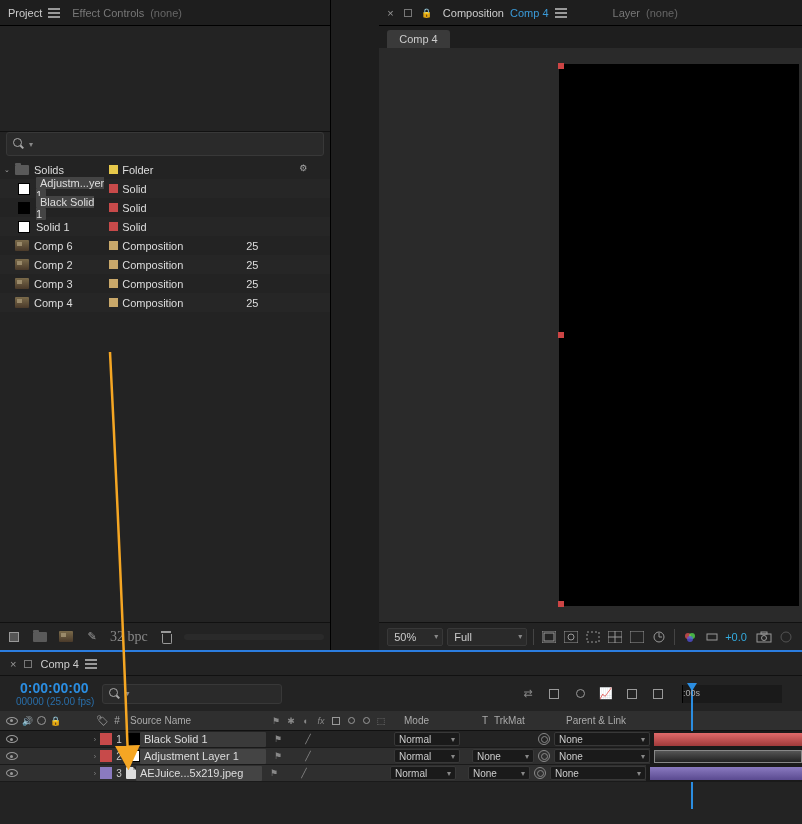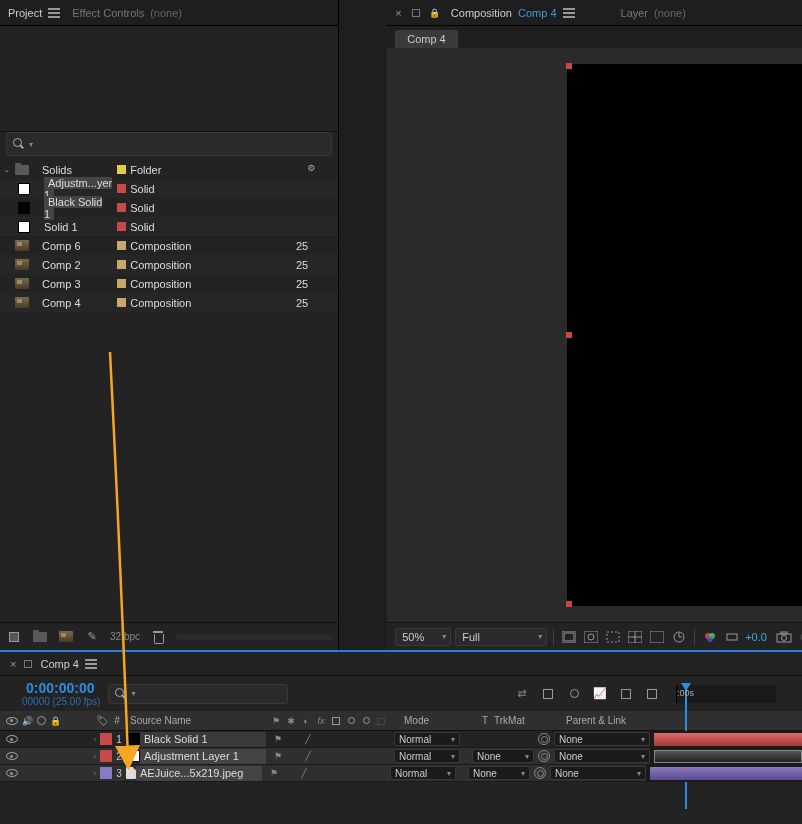--- a/index.html
+++ b/index.html
@@ -34,41 +34,41 @@
   .ph-size { width: 46px; }
   .ph-fr { width: 54px; }
   .ph-in { width: 30px; }
   
   .proj-rows { flex: 1; overflow: hidden; background: #232323; }
   .row { display: flex; height: 19px; align-items: center; font-size: 11px; color: #ddd; }
   .row:nth-child(even) { background: #262626; }
   .row.sel { background: #3a6a99; color: #fff; }
   .pr-indent { width: 14px; text-align: center; font-size: 7px; color: #aaa; }
   .pr-icon { width: 16px; height: 14px; display: flex; align-items: center; justify-content: center; }
-  .pr-name { flex: 1; padding-left: 12px; }
+  .pr-name { flex: 1; padding-left: 4px; }
   .pr-name-box { background: #444; padding: 0 4px; border-radius: 1px; color: #ddd; }
   .pr-label { width: 18px; display: flex; align-items: center; justify-content: center; }
   .pr-type { width: 78px; }
   .pr-size { width: 46px; }
-  .pr-fr { width: 54px; text-align: right; }
+  .pr-fr { width: 54px; }
   .pr-in { width: 30px; display:flex; align-items:center; }
   .label-sw { width: 9px; height: 9px; }
   .folder-icon { width: 14px; height: 10px; background: #5a5a5a; border-radius: 1px; position: relative; }
   .folder-icon::before { content: ''; position: absolute; width: 6px; height: 2px; background: #5a5a5a; top: -2px; left: 0; border-radius: 1px 1px 0 0; }
   .comp-icon { width: 14px; height: 11px; background: linear-gradient(#7a6a4a, #4a3a2a); border-radius: 1px; position: relative; }
   .comp-icon::after { content:''; position:absolute; left:2px; top:2px; width:5px; height:4px; background:#9a8a6a; }
   .file-icon { width: 11px; height: 13px; background: #ddd; border-radius: 1px; position: relative; }
   .file-icon::after { content:''; position:absolute; right:0; top:0; width:0; height:0; border-left:3px solid #aaa; border-top:3px solid #232323; }
   .solid-sw { width: 12px; height: 12px; border: 1px solid #000; }
   .gear-icon { width:10px; height:10px; position:relative; color:#aaa; }
   .gear-icon::before { content:'⚙'; font-size:9px; position:absolute; top:-2px; left:-1px; color:inherit; }
   
   .proj-footer { height: 28px; background: #232323; display: flex; align-items: center; padding: 0 6px; gap: 10px; border-top: 1px solid #111; }
   .pf-icon { width: 16px; height: 16px; display:flex; align-items:center; justify-content:center; color:#999; }
-  .pf-bpc { font-size: 10px; color: #888; }
+  .pf-bpc { font-size: 14px; color: #888; font-family: Liberation Serif, serif; }
   .trash { width:12px; height:12px; position:relative; }
   .trash::before { content:''; position:absolute; width:10px; height:2px; background:#999; top:0; left:1px; }
   .trash::after { content:''; position:absolute; width:8px; height:9px; border:1px solid #999; border-top:none; top:3px; left:2px; border-radius:0 0 2px 2px; }
   .footer-spacer { flex:1; height:6px; background:#2a2a2a; border-radius:3px; }
   
   
   .comp-panel { flex: 1; background: #1e1e1e; display: flex; flex-direction: column; }
   .comp-tabs { height: 26px; display: flex; align-items: center; padding: 0 8px; gap: 10px; border-bottom: 1px solid #000; }
   .close-x { color: #999; font-size: 11px; cursor:pointer; }
   .lock-icon { font-size: 9px; color: #999; }
@@ -83,21 +83,21 @@
   .vf-sel { background: #2a2a2a; color: #ccc; border: 1px solid #383838; padding: 2px 14px 2px 6px; font-size: 11px; border-radius: 2px; position:relative; }
   .vf-sel .chev { position:absolute; right:4px; top:3px; }
   .vf-icon { width: 18px; height: 16px; display:flex; align-items:center; justify-content:center; color:#999; border-radius:2px; }
   .vf-icon svg { display:block; }
   .vf-divider { width:1px; height:16px; background:#444; margin:0 2px; }
   .vf-plus { color:#3ad; font-size:11px; }
   
   
   .timeline { border-top: 2px solid #2b7de0; background: #232323; height: 174px; display:flex; flex-direction:column; }
   .tl-tabs { height: 24px; display: flex; align-items: center; padding: 0 10px; gap: 8px; border-bottom: 1px solid #111; }
-  .tl-head { display: flex; align-items:center; padding:4px 26px; gap:8px; }
+  .tl-head { display: flex; align-items:center; padding:4px 20px; gap:8px; }
   .tl-time { color:#2b8de0; font-size:14px; font-weight:600; }
   .tl-subtime { color:#2b8de0; font-size:10px; opacity:0.7; margin-left:-4px; }
   .tl-search { flex:0 0 120px; }
   .tl-toolbar { display:flex; gap:6px; margin-left:auto; margin-right:6px; }
   .tl-tb-icon { width:20px; height:18px; display:flex; align-items:center; justify-content:center; color:#888; }
   .marker-track { width:100px; height:18px; background:#1a1a1a; position:relative; border-left:1px solid #000; }
   .playhead { position:absolute; left:4px; top:-2px; width:0; height:0; border-left:5px solid transparent; border-right:5px solid transparent; border-top:8px solid #2b8de0; }
   .playhead::after { content:''; position:absolute; left:-1px; top:-2px; width:2px; height:120px; background:#2b8de0; }
   .time-label { position:absolute; left:0; top:3px; font-size:9px; color:#aaa; }
   
@@ -322,21 +322,21 @@
     </div>
     <div class="viewer">
       <div class="viewer-canvas">
         <span class="handle h-tl"></span>
         <span class="handle h-ml"></span>
         <span class="handle h-bl"></span>
       </div>
     </div>
     <div class="viewer-footer">
       <span class="vf-sel" style="width:56px"><span>50%</span><span class="chev">▾</span></span>
-      <span class="vf-sel" style="width:92px"><span>Full</span><span class="chev">▾</span></span>
+      <span class="vf-sel" style="width:80px"><span>Full</span><span class="chev">▾</span></span>
       <span class="vf-divider"></span>
       <span class="vf-icon">
           <svg width="14" height="12">
             <rect x="0" y="0" width="14" height="12" fill="none" stroke="#999"></rect>
             <rect x="2" y="2" width="10" height="8" fill="none" stroke="#999"></rect>
           </svg>
         </span>
       <span class="vf-icon">
           <svg width="14" height="12">
             <rect x="0" y="0" width="14" height="12" fill="none" stroke="#999"></rect>

